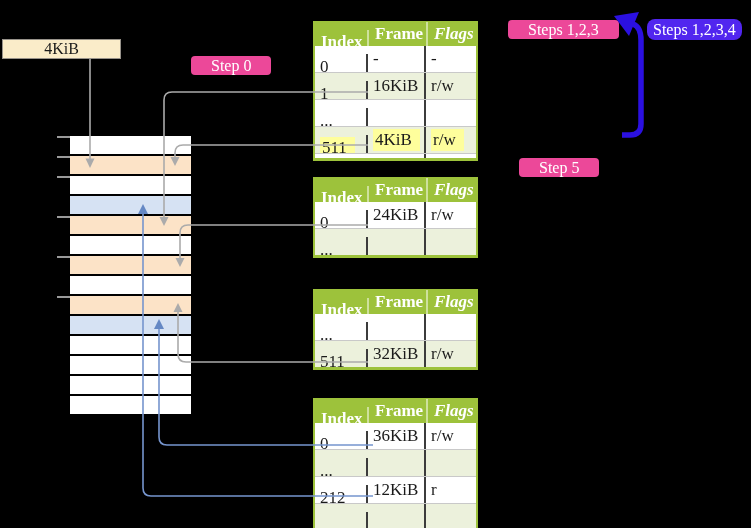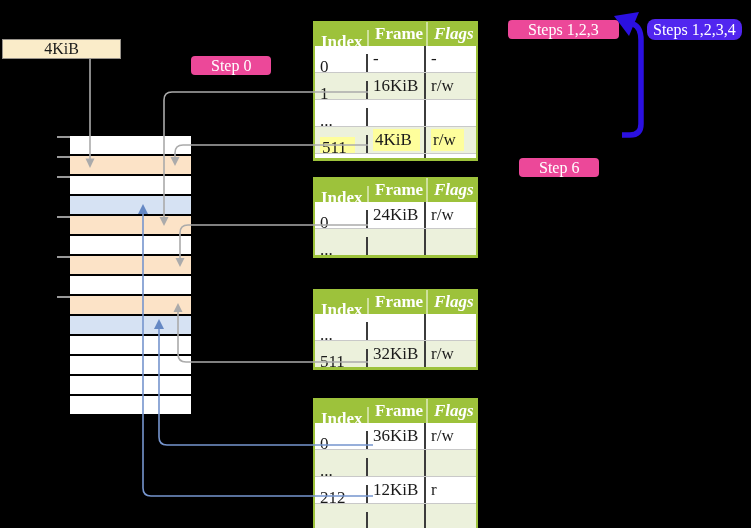--- a/index.html
+++ b/index.html
@@ -66,21 +66,21 @@
 </head>
 <body>
 
 <div class="canvas">
 
   <div class="pagebox" id="pagebox">4KiB</div>
 
   <div class="steplabel" id="step0">Step 0</div>
   <div class="steplabel" id="steps123">Steps 1,2,3</div>
   <div class="bluelabel" id="steps1234">Steps 1,2,3,4</div>
-  <div class="steplabel" id="step4">Step 6</div>
+  <div class="steplabel" id="step4">Step 5</div>
 
   <div class="tick" style="top:136px"></div>
   <div class="tick" style="top:156px"></div>
   <div class="tick" style="top:176px"></div>
   <div class="tick" style="top:216px"></div>
   <div class="tick" style="top:256px"></div>
   <div class="tick" style="top:296px"></div>
 
   <div id="memcol">
       <div class="mrow m-white"></div>

